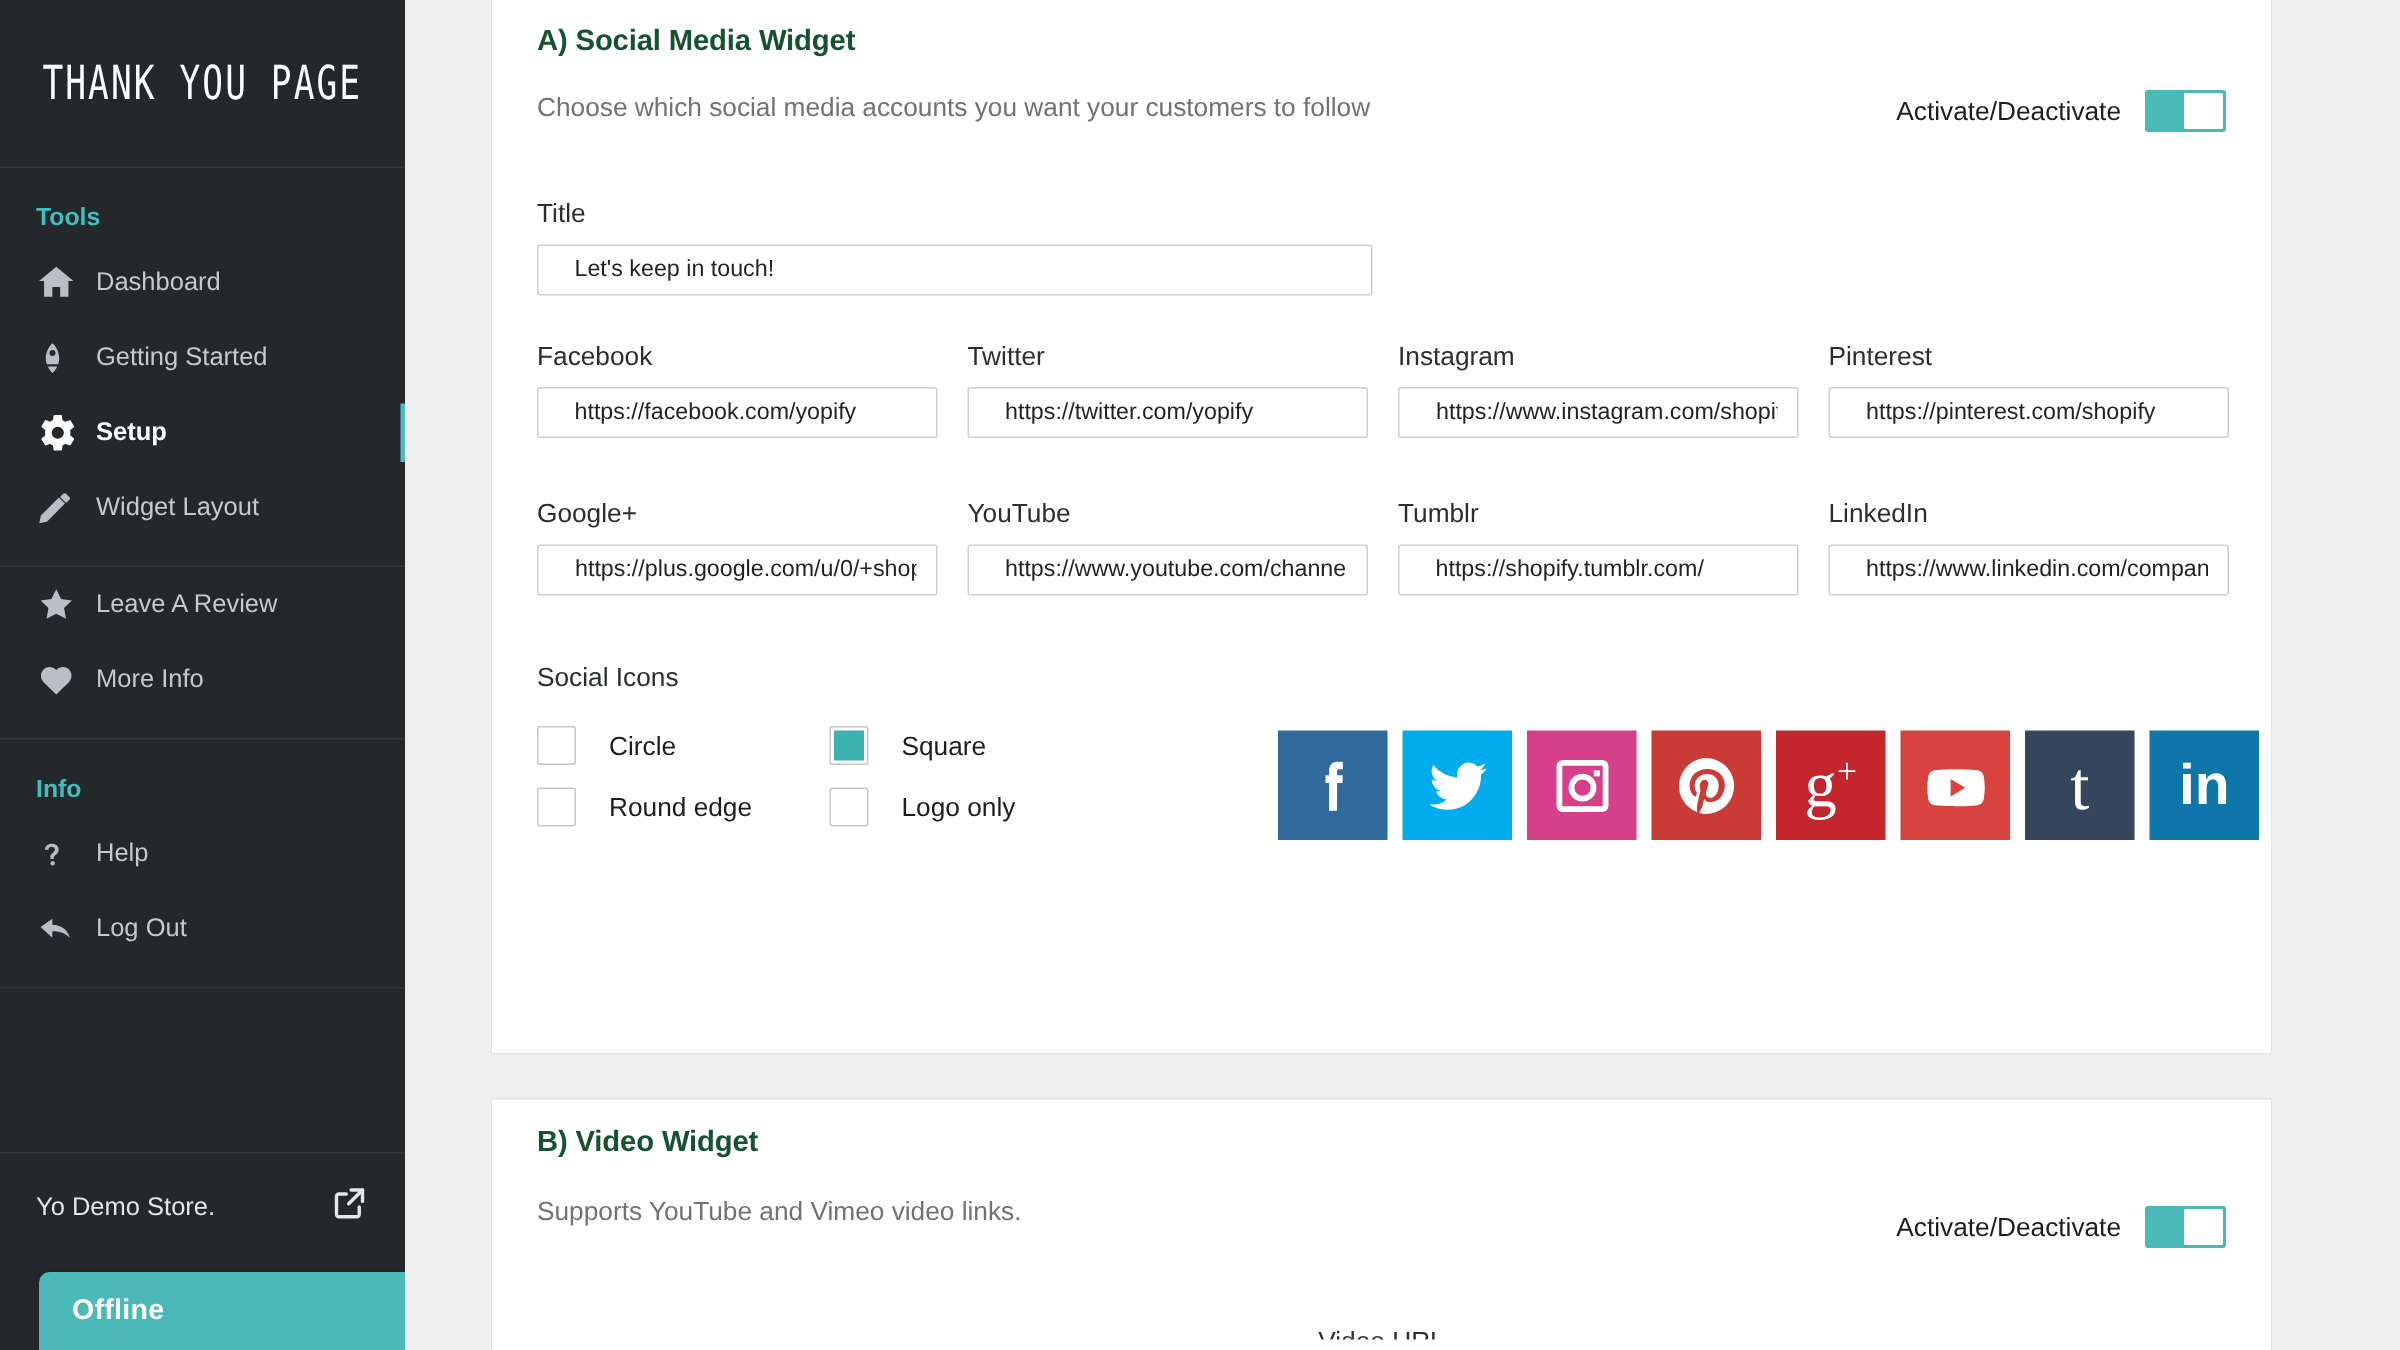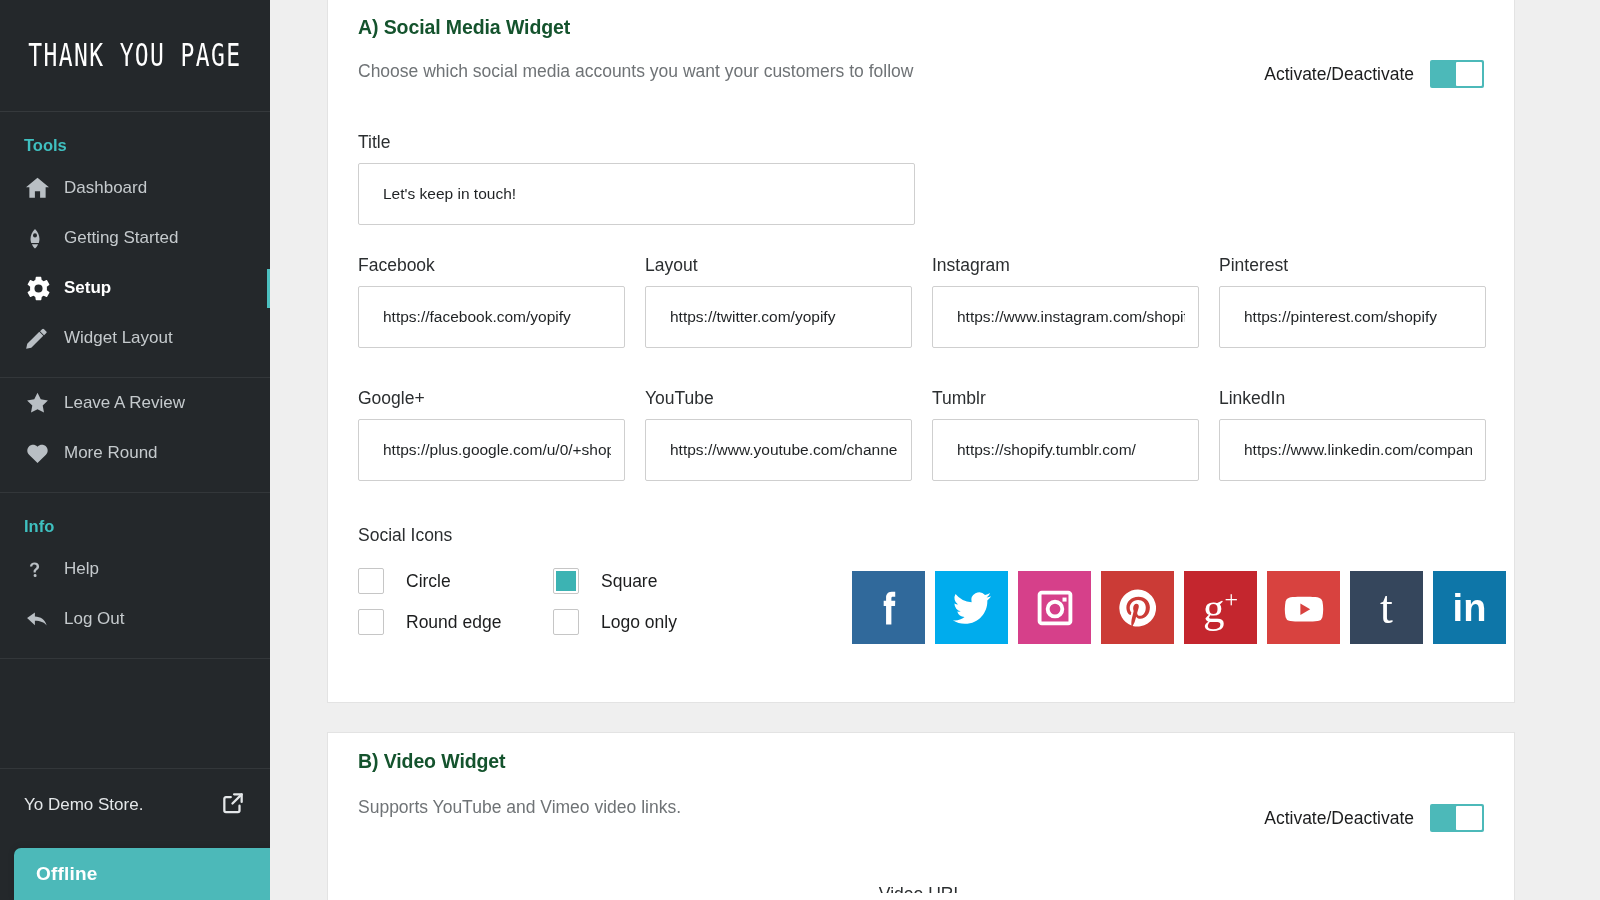--- a/index.html
+++ b/index.html
@@ -80,21 +80,21 @@
     display: flex; align-items: center;
     padding: 0 24px;
     border-top: 1px solid #33373a;
   }
   #store-row .store-name { font-size: 17px; color: #e4e7e9; flex: 1; }
   #store-row .ext-ico { color: #e4e7e9; }
 
   
   #offline-bar {
     position: absolute;
-    left: 14px; bottom: 0;
+    left: 26px; bottom: 0;
     width: 388px; height: 52px;
     background: #4cb9b9;
     border-radius: 7px 7px 0 0;
     display: flex; align-items: center;
     padding: 0 22px;
     box-shadow: 0 -1px 6px rgba(0,0,0,0.12);
   }
   #offline-bar .off-label {
     color: #ffffff; font-size: 19px; font-weight: bold; flex: 1;
     letter-spacing: .2px;
@@ -155,21 +155,21 @@
   }
 
   .field-label {
     font-size: 17.5px;
     color: #2b2e30;
     margin-bottom: 10px;
     display: block;
   }
   .txt {
     width: 100%;
-    height: 62px;
+    height: 34px;
     border: 1px solid #cfcfcf;
     border-radius: 2px;
     padding: 0 13px 0 24px;
     font-size: 15.5px;
     color: #1f2224;
     font-family: "Liberation Sans", sans-serif;
     background: #fff;
     outline: none;
     white-space: nowrap;
     overflow: hidden;
@@ -287,21 +287,21 @@
             </svg>
           </span>
           <span class="lbl">Leave A Review</span>
         </div>
         <div class="nav-item">
           <span class="ico">
             <svg width="27" height="25" viewBox="0 0 24 24" fill="currentColor">
               <path d="M12 21.1 3.9 13.2C1.6 10.9 1.7 7.2 4 5c2.2-2.1 5.7-1.9 7.8.3l.2.2.2-.2c2-2.2 5.6-2.4 7.8-.3 2.3 2.2 2.4 5.9.1 8.2z"></path>
             </svg>
           </span>
-          <span class="lbl">More Round</span>
+          <span class="lbl">More Info</span>
         </div>
       </div>
       <div class="nav-group last">
         <div class="group-title">Info</div>
         <div class="nav-item">
           <span class="ico">
             <svg width="20" height="27" viewBox="0 0 24 24" fill="currentColor">
               <path d="M11.6 15.7h2.5v-.6c0-.9.4-1.6 1.5-2.5 1.6-1.3 2.5-2.3 2.5-4.3 0-2.9-2.2-4.7-5.4-4.7-3.1 0-5.4 1.8-5.6 4.8h2.8c.2-1.6 1.2-2.4 2.7-2.4 1.5 0 2.5.9 2.5 2.2 0 1.1-.5 1.8-1.8 2.8-1.4 1.1-1.8 2-1.8 3.5zM12.9 21a1.8 1.8 0 1 0 0-3.5 1.8 1.8 0 0 0 0 3.5z"></path>
             </svg>
           </span>
@@ -353,21 +353,21 @@
         </div>
       </div>
 
       <div style="margin-top:44px; width:557px;">
         <label class="field-label">Title</label>
         <input class="txt" type="text" value="Let's keep in touch!" placeholder="Title" style="">
       </div>
 
       <div class="grid4" id="network-grid" style="margin-top:30px;">
           <div class="fieldcell" style="margin-top: 0px;"><label class="field-label">Facebook</label><input class="txt" type="text" value="https://facebook.com/yopify" style=""></div>
-          <div class="fieldcell" style="margin-top: 0px;"><label class="field-label">Layout</label><input class="txt" type="text" value="https://twitter.com/yopify" style=""></div>
+          <div class="fieldcell" style="margin-top: 0px;"><label class="field-label">Twitter</label><input class="txt" type="text" value="https://twitter.com/yopify" style=""></div>
           <div class="fieldcell" style="margin-top: 0px;"><label class="field-label">Instagram</label><input class="txt" type="text" value="https://www.instagram.com/shopify/" style=""></div>
           <div class="fieldcell" style="margin-top: 0px;"><label class="field-label">Pinterest</label><input class="txt" type="text" value="https://pinterest.com/shopify" style=""></div>
           <div class="fieldcell" style="margin-top: 20px;"><label class="field-label">Google+</label><input class="txt" type="text" value="https://plus.google.com/u/0/+shopify" style=""></div>
           <div class="fieldcell" style="margin-top: 20px;"><label class="field-label">YouTube</label><input class="txt" type="text" value="https://www.youtube.com/channel" style=""></div>
           <div class="fieldcell" style="margin-top: 20px;"><label class="field-label">Tumblr</label><input class="txt" type="text" value="https://shopify.tumblr.com/" style=""></div>
           <div class="fieldcell" style="margin-top: 20px;"><label class="field-label">LinkedIn</label><input class="txt" type="text" value="https://www.linkedin.com/company" style=""></div>
         </div>
 
       <div style="margin-top:44px; display:flex; align-items:flex-start; justify-content:space-between;">
         <div>

